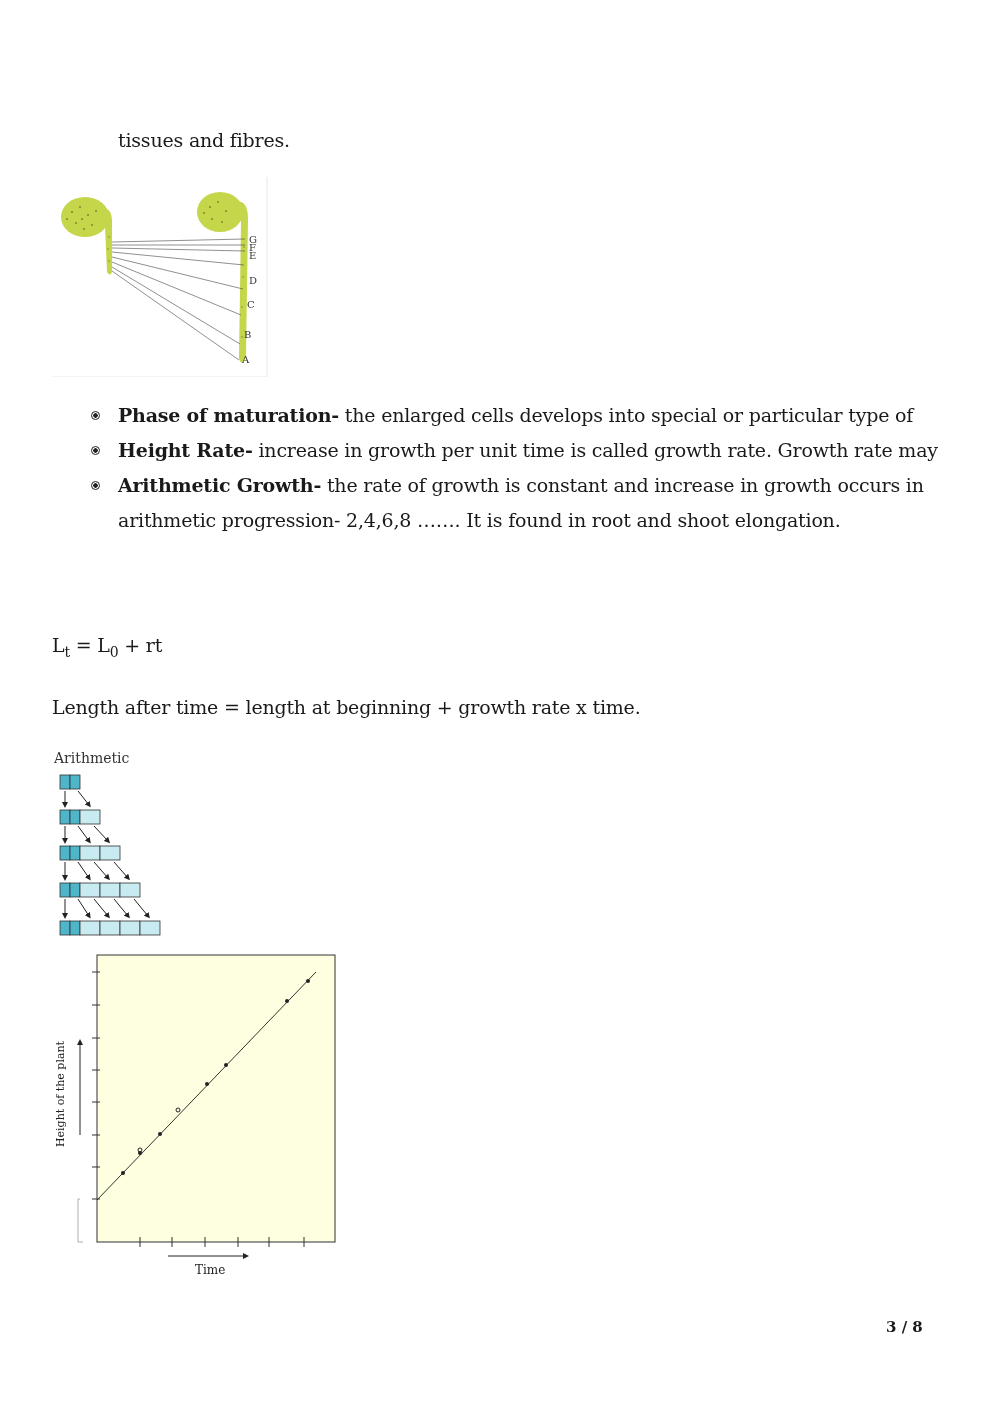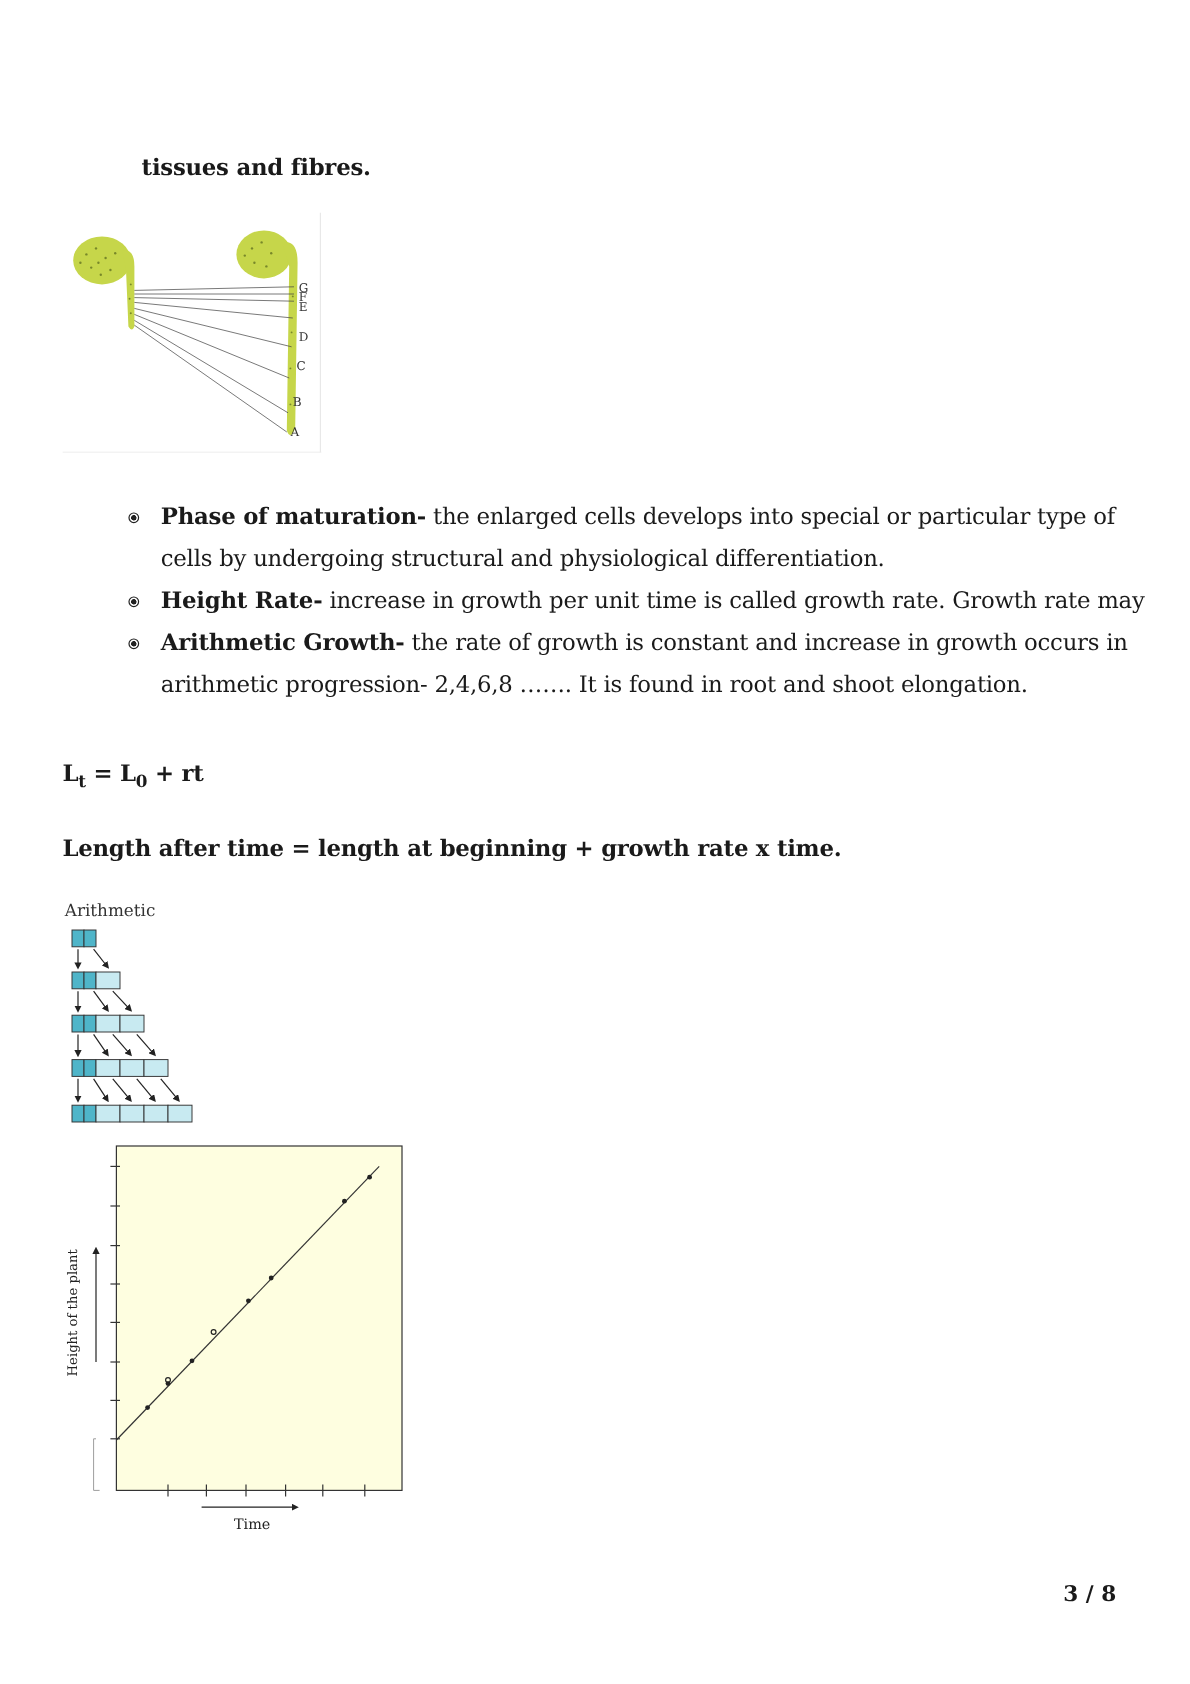--- a/index.html
+++ b/index.html
@@ -1,26 +1,26 @@
 <!DOCTYPE html>
 <html><head>
 <meta charset="utf-8">
 <style>
   html, body { margin: 0; padding: 0; background: #ffffff; }
   body { width: 992px; height: 1403px; position: relative; overflow: hidden;
          font-family: "DejaVu Serif", "Liberation Serif", serif; color: #1a1a1a; }
-  .txt { position: absolute; font-size: 19px; line-height: 35px; white-space: nowrap; letter-spacing: -0.2px; font-weight: bold; }
-  .bullets { position: absolute; left: 88px; top: 398px; margin: 16px; padding: 0; list-style: none; width: 880px; }
+  .txt { position: absolute; font-size: 19px; line-height: 35px; white-space: nowrap; letter-spacing: -0.2px; }
+  .bullets { position: absolute; left: 88px; top: 398px; margin: 0; padding: 0; list-style: none; width: 880px; }
   .bullets li { position: relative; padding-left: 30px; font-size: 19px; line-height: 35px; letter-spacing: -0.2px; }
   .bullets li .dot { position: absolute; left: 3px; top: 13px; width: 9px; height: 9px; border-radius: 50%;
                      border: 1.5px solid #222; box-sizing: border-box; background: radial-gradient(circle, #222 0 2px, #fff 2.5px); }
   .bullets li b { font-weight: bold; }
   sub { font-size: 14px; vertical-align: -5px; line-height: 0; }
   .fig { position: absolute; }
-  .pagenum { position: absolute; left: 886px; top: 1318px; font-size: 18px; font-weight: bold; font-family: "DejaVu Serif", serif; }
+  .pagenum { position: absolute; left: 886px; top: 1318px; font-size: 15px; font-weight: bold; font-family: "DejaVu Serif", serif; }
 </style>
 </head>
 <body>
 
 <div class="txt" style="left:118px; top:123px;">tissues and fibres.</div>
 
 <div class="fig" style="left:52px; top:177px; width:216px; height:200px;">
   <svg width="216" height="200" viewBox="0 0 216 200">
     <line x1="0" y1="200" x2="216" y2="200" stroke="#e8e8e8" stroke-width="1"></line>
     <line x1="215" y1="0" x2="215" y2="200" stroke="#e8e8e8" stroke-width="1"></line>
@@ -76,21 +76,20 @@
       <text x="192" y="161">B</text>
       <text x="190" y="186">A</text>
     </g>
   </svg>
 </div>
 
 <ul class="bullets">
   <li>
     <span class="dot"></span>
     <b>Phase of maturation-</b><span> the enlarged cells develops into special or particular type of</span><br>
-    <span>cells by undergoing structural and physiological differentiation.</span>
   </li>
   <li>
     <span class="dot"></span>
     <b>Height Rate-</b><span> increase in growth per unit time is called growth rate. Growth rate may</span><br>
   </li>
   <li>
     <span class="dot"></span>
     <b>Arithmetic Growth-</b><span> the rate of growth is constant and increase in growth occurs in</span><br>
     <span>arithmetic progression- 2,4,6,8 ……. It is found in root and shoot elongation.</span>
   </li>

